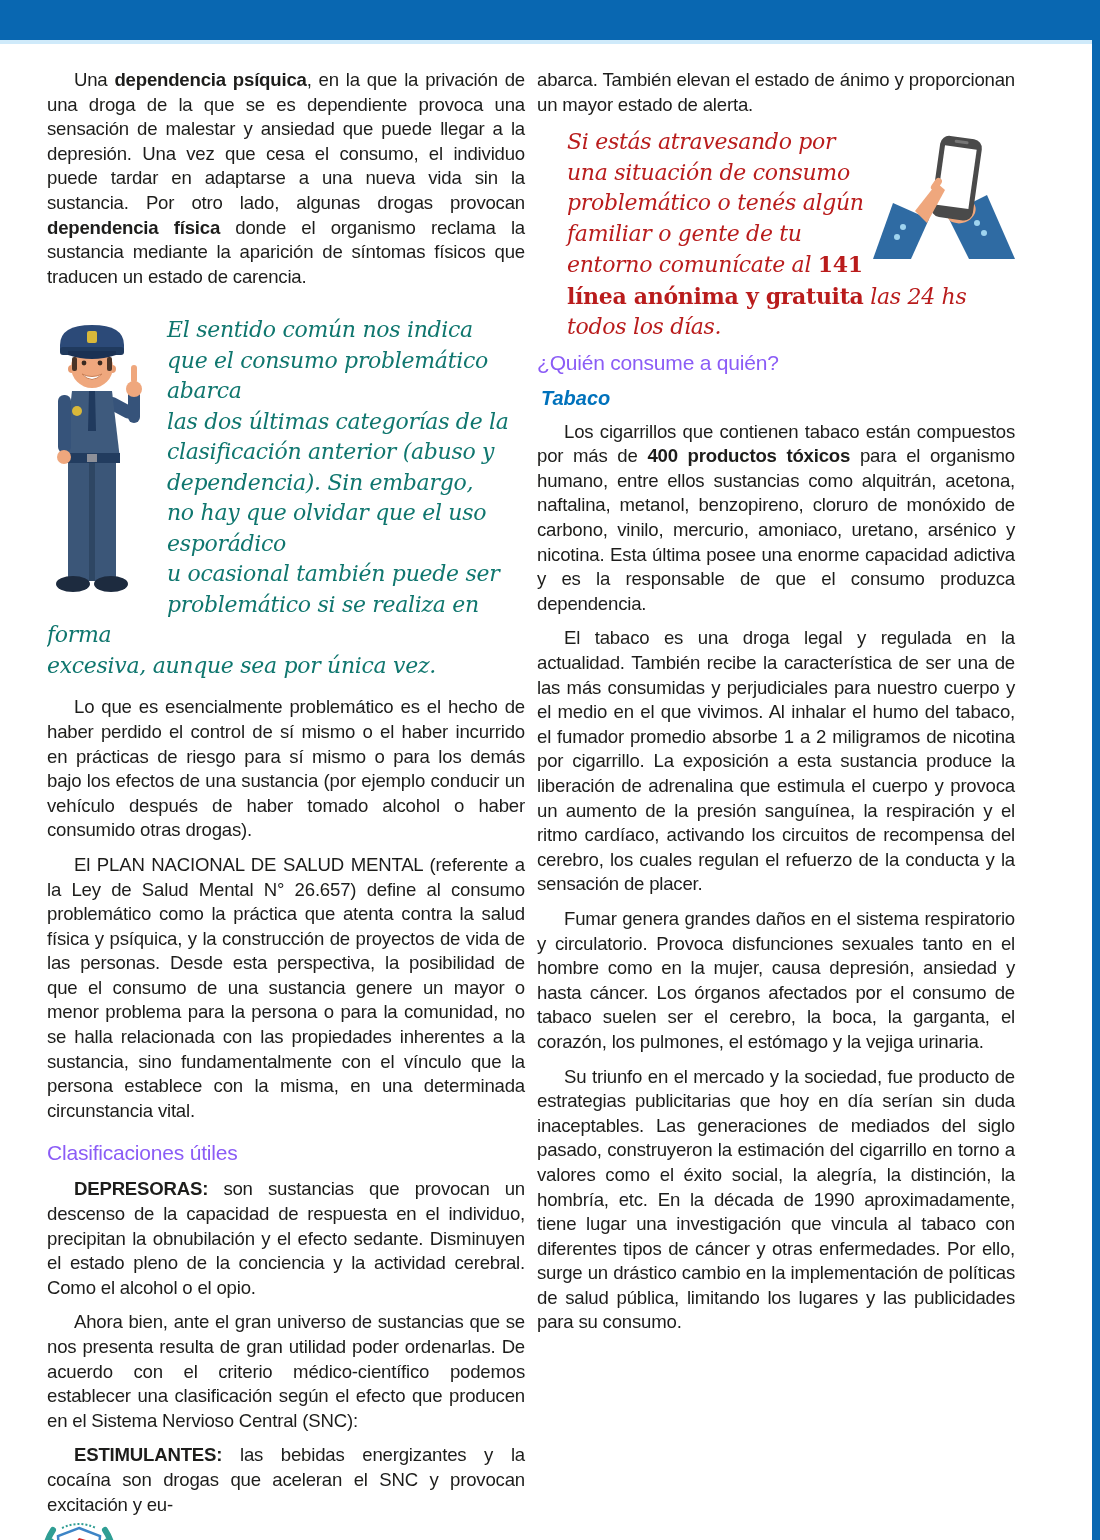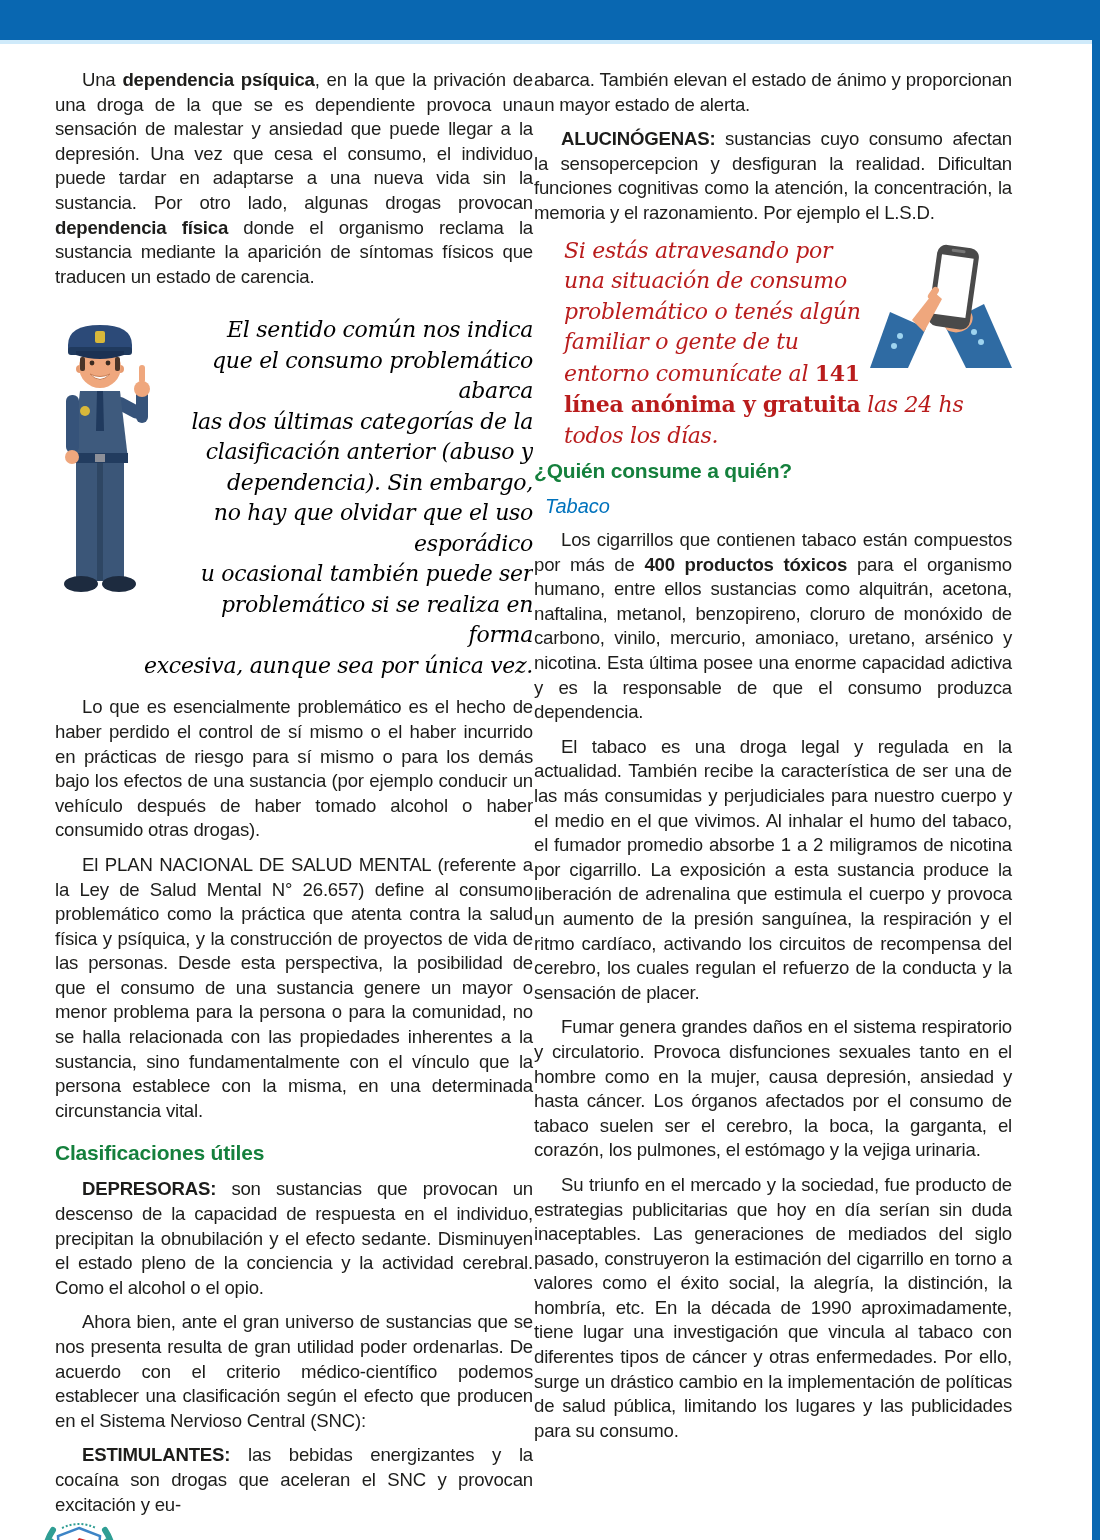--- a/index.html
+++ b/index.html
@@ -9,57 +9,56 @@
     background:#ffffff;
     overflow:hidden;
     font-family:"Liberation Sans",sans-serif;
     color:#1d1d1b;
   }
   .top-bar{position:absolute;top:0;left:0;width:1100px;height:40px;background:#0967b1;}
   .top-bar-underline{position:absolute;top:40px;left:0;width:1100px;height:4px;background:#cfeafa;}
   .right-bar{position:absolute;top:0;right:0;width:8px;height:1540px;background:#0967b1;}
 
   .content{
-    position:absolute;top:68px;left:55px;width:970px;
-    display:flex;gap:1px;
+    position:absolute;top:68px;left:47px;width:970px;
+    display:flex;gap:12px;
   }
   .col{width:478px;}
 
   p.body{
     margin:0 0 10px 0;
     font-size:18.6px;line-height:24.6px;
     letter-spacing:-0.2px;
     text-align:justify;
     text-indent:27px;
   }
   p.body.no-indent{text-indent:0;}
   p.body b{font-weight:bold;}
 
   .section-heading{
     margin:18px 0 12px 0;
-    font-size:21px;font-weight:bold;color:#15803d;
+    font-size:21px;font-weight:normal;color:#8b5cf6;
     letter-spacing:-0.2px;
   }
   .section-heading.first{margin-top:6px;}
   .sub-heading{
-    margin:2px 0 10px 11px;
-    font-size:20px;font-weight:normal;font-style:italic;color:#0072bc;
+    margin:2px 0 10px 4px;
+    font-size:20px;font-weight:bold;font-style:italic;color:#0072bc;
   }
 
   .police-callout{margin:8px 0 14px 0;overflow:hidden;}
   .police-figure{float:left;width:122px;height:300px;margin:0 14px 0 -16px;}
   .police-callout-text{
     padding-top:16px;
     font-family:"DejaVu Serif","Liberation Serif",serif;
     font-style:italic;
     font-size:22px;line-height:30.5px;
     letter-spacing:-0.3px;
-    color:#000000;
+    color:#0f766e;
     white-space:pre-line;
-    text-align:right;
   }
 
   .phone-callout{
     margin:10px 0 8px 0;overflow:hidden;
     padding-left:30px;
     font-family:"DejaVu Serif","Liberation Serif",serif;
     font-style:italic;
     font-size:22px;line-height:30.5px;
     letter-spacing:-0.3px;
     color:#b91c1c;
@@ -155,21 +154,20 @@
       <p class="body">Ahora bien, ante el gran universo de sustancias que se nos presenta resulta de gran utilidad poder ordenarlas. De acuerdo con el criterio médico-científico podemos establecer una clasificación según el efecto que producen en el Sistema Nervioso Central (SNC):</p>
 
       <p class="body"><b>ESTIMULANTES:</b><span> las bebidas energizantes y la cocaína son drogas que aceleran el SNC y provocan excitación y eu-</span></p>
 
     </div>
 
     <div class="col">
 
       <p class="body no-indent">abarca. También elevan el estado de ánimo y proporcionan un mayor estado de alerta.</p>
 
-      <p class="body"><b>ALUCINÓGENAS:</b><span> sustancias cuyo consumo afectan la sensopercepcion y desfiguran la realidad. Dificultan funciones cognitivas como la atención, la concentración, la memoria y el razonamiento. Por ejemplo el L.S.D.</span></p>
 
       <div class="phone-callout">
         <svg class="phone-figure" viewBox="0 0 142 132" xmlns="http://www.w3.org/2000/svg">
 
           <polygon points="142,132 96,132 74,88 114,68" fill="#2f6ba3"></polygon>
           <circle cx="104" cy="96" r="3" fill="#9fd4ef"></circle>
           <circle cx="111" cy="106" r="3" fill="#9fd4ef"></circle>
 
           <ellipse cx="88" cy="84" rx="15" ry="12" fill="#efa77d" transform="rotate(-20 88 84)"></ellipse>
 

